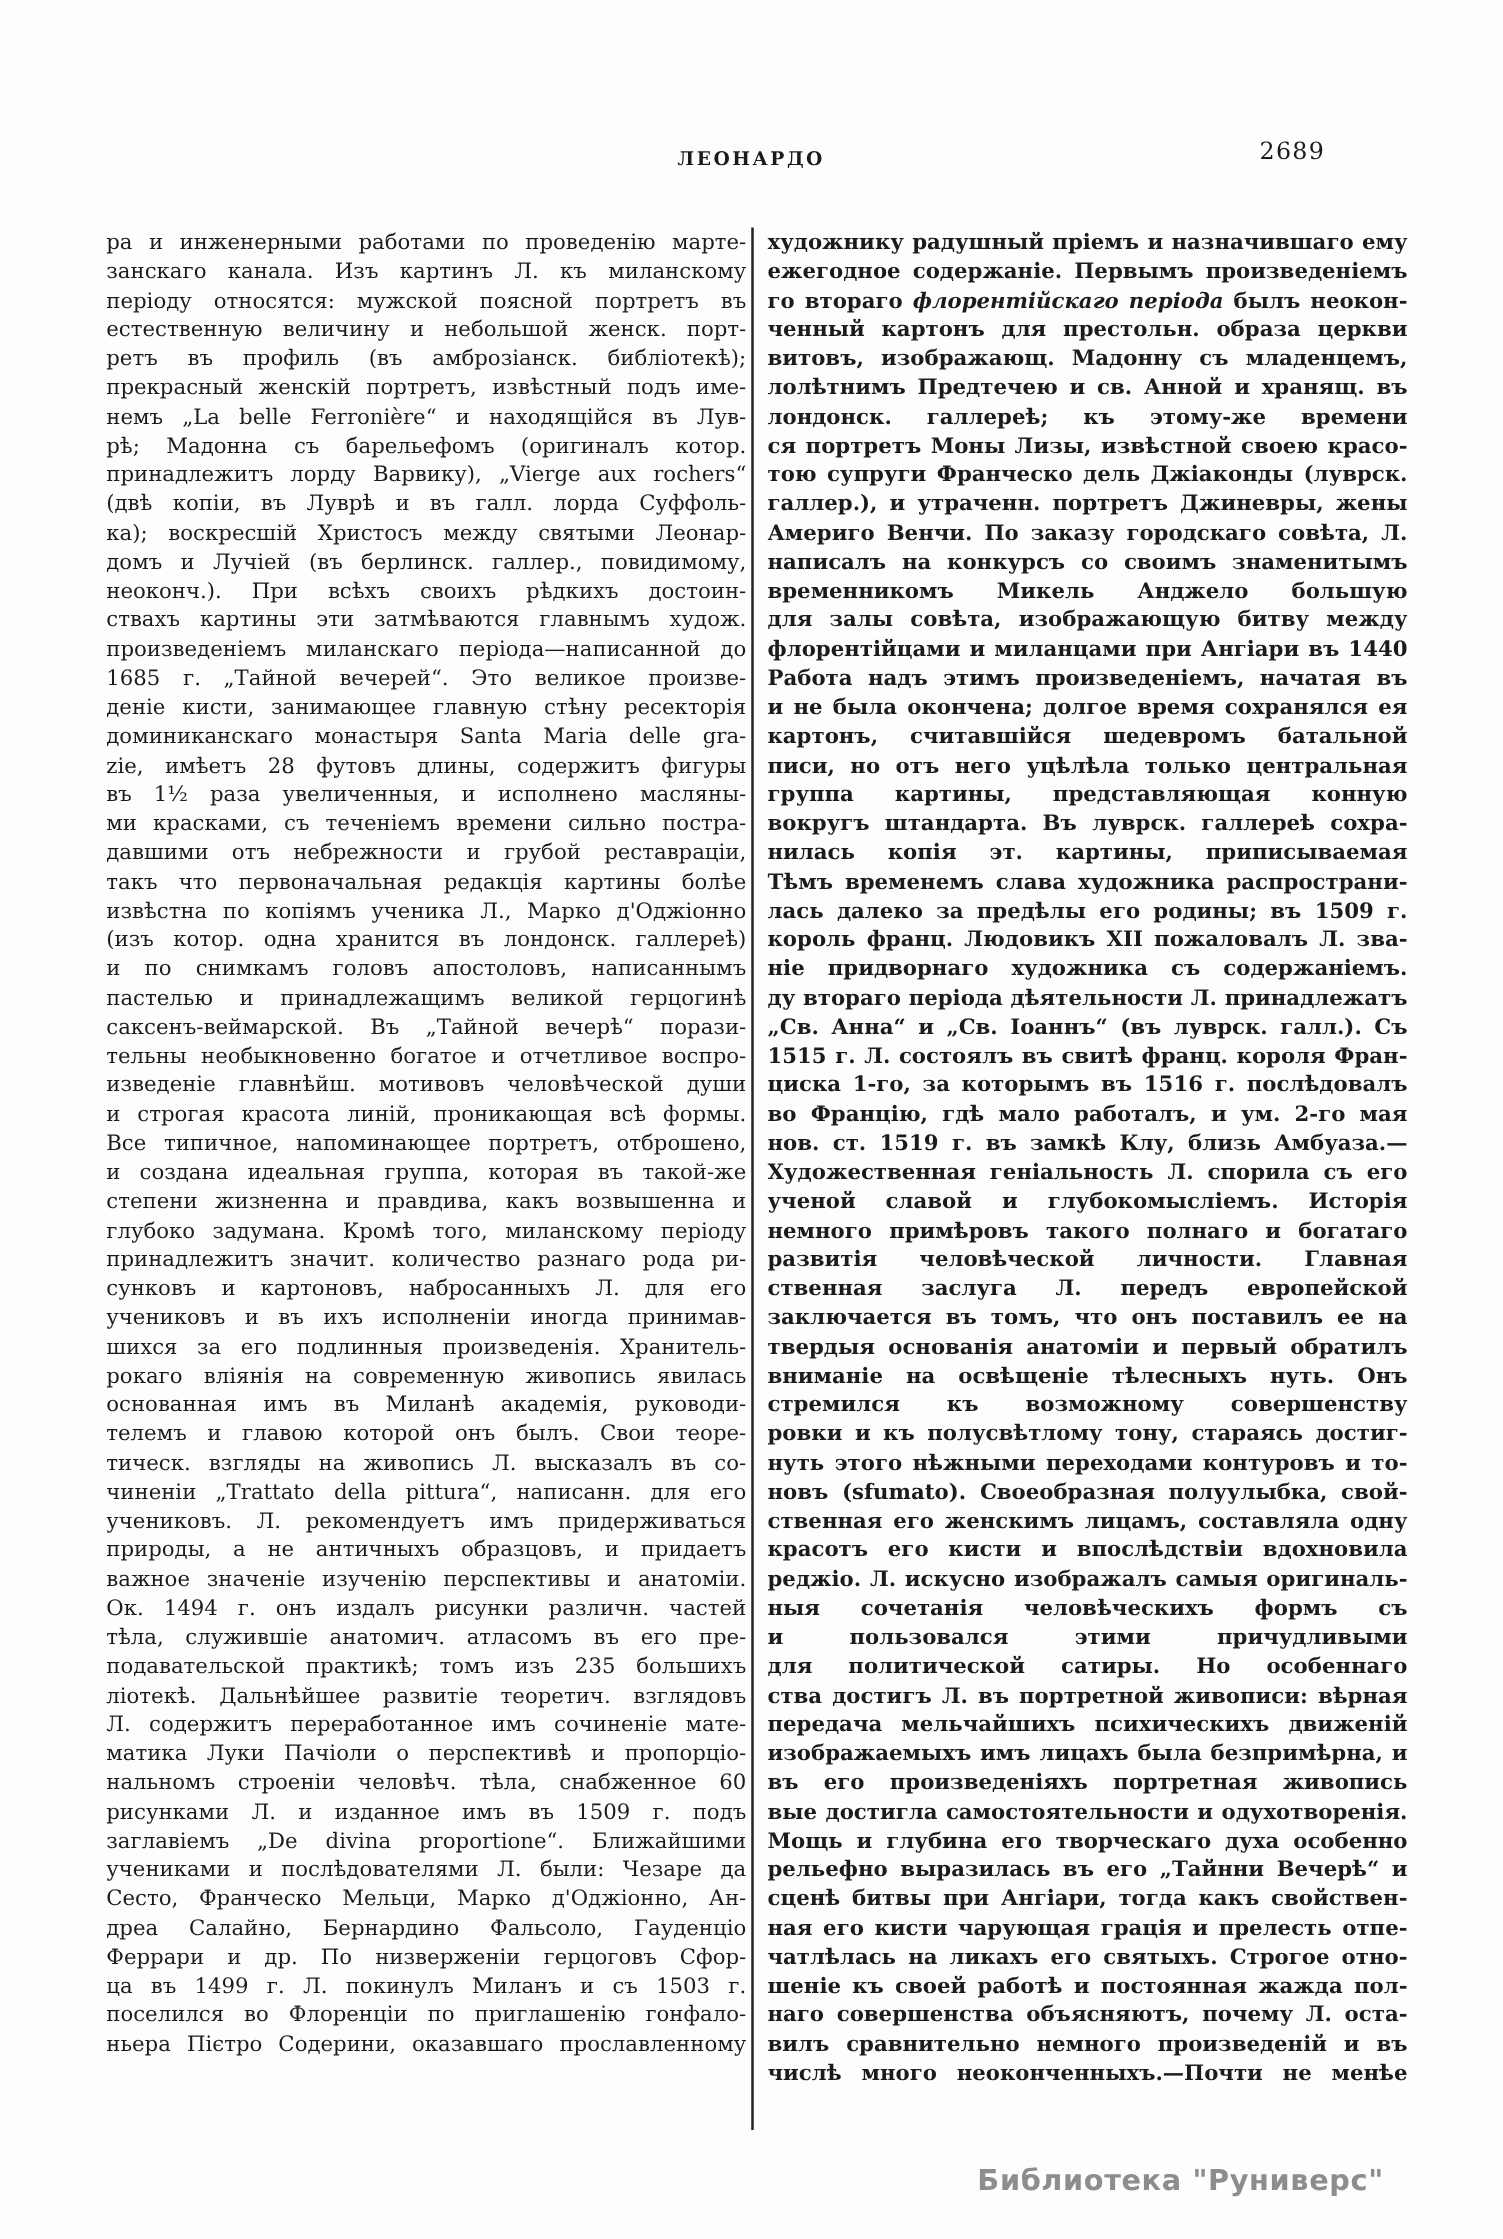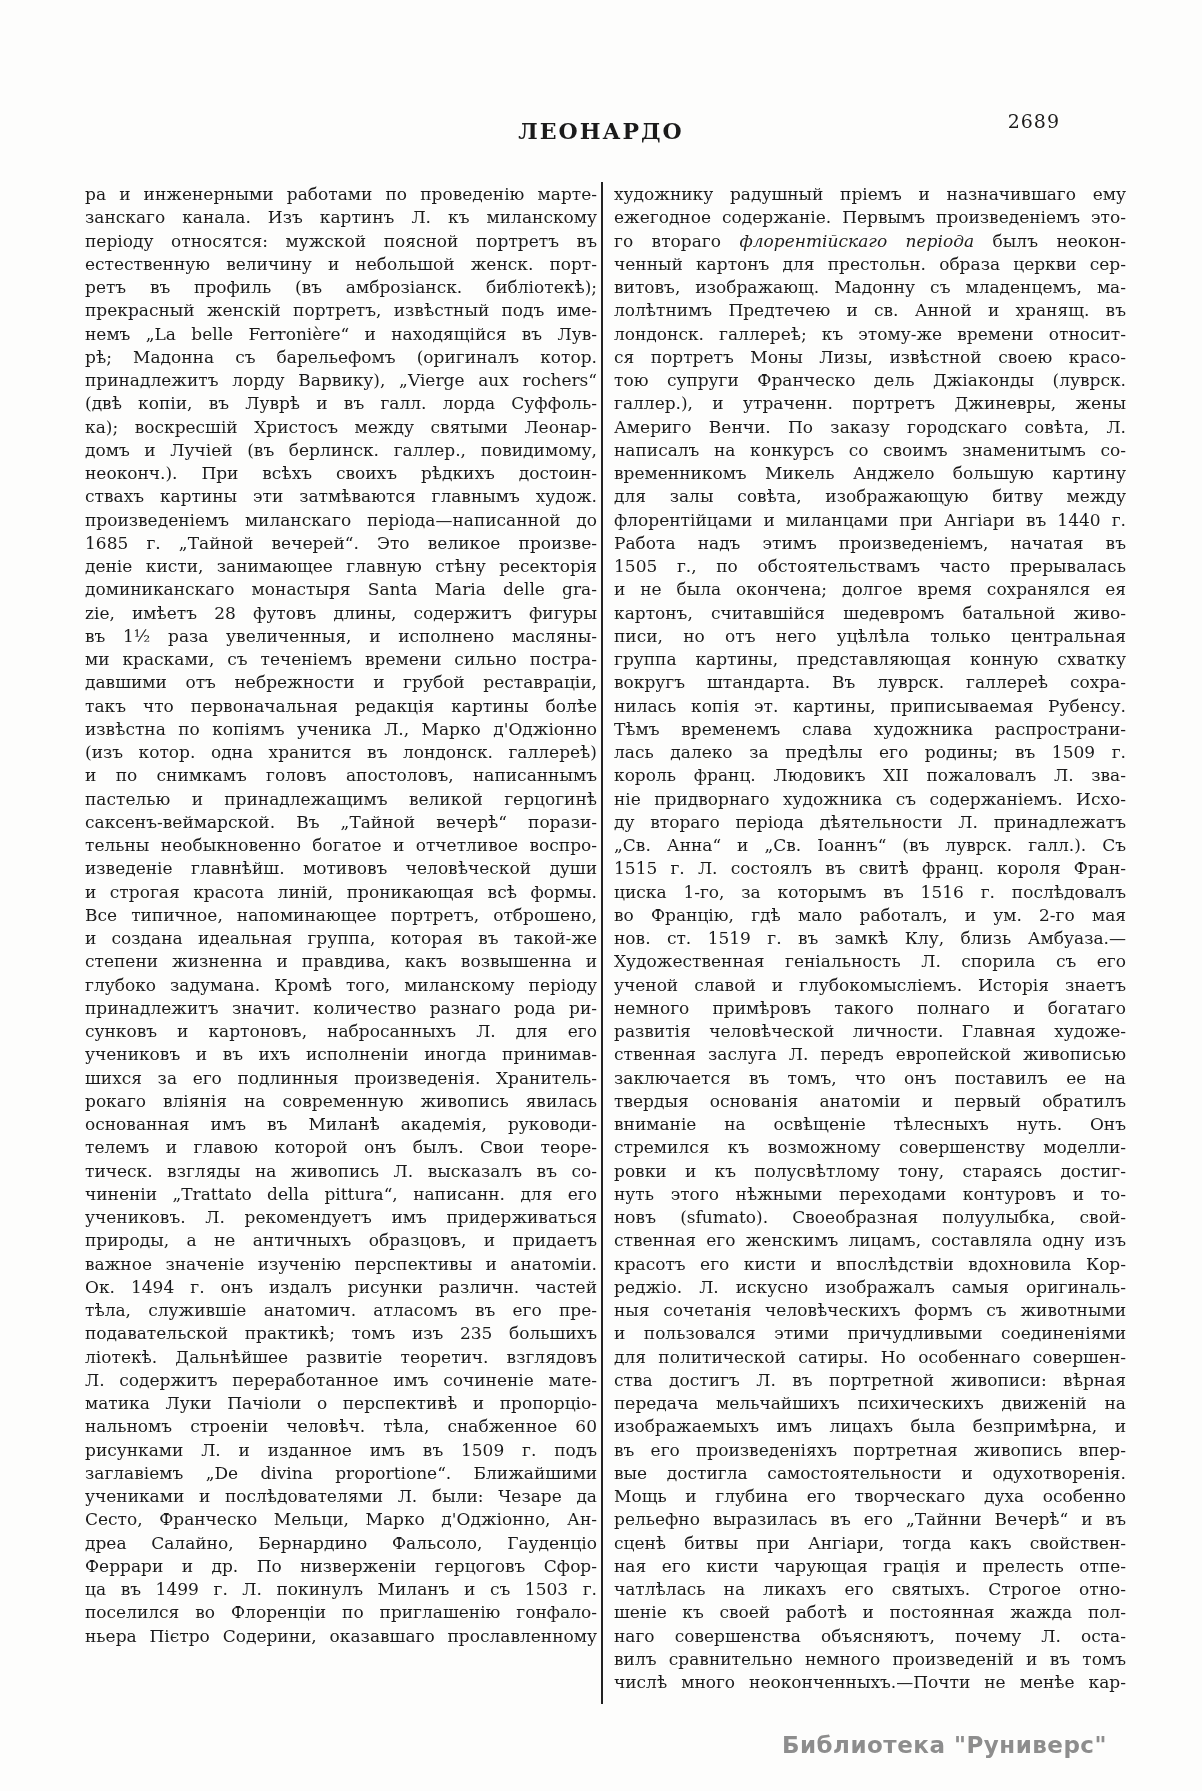--- a/index.html
+++ b/index.html
@@ -11,38 +11,38 @@
     font-family: "DejaVu Serif", serif;
     color: #1b1b1b;
     overflow: hidden;
   }
   .running-head-title {
     position: absolute;
     top: 118px;
     left: 0;
     width: 1202px;
     text-align: center;
-    font-size: 22px;
+    font-size: 15px;
     letter-spacing: 2px;
     font-weight: 600;
   }
   .running-head-page {
     position: absolute;
     top: 110px;
     right: 142px;
     font-size: 19px;
     letter-spacing: 1px;
   }
   .column {
     position: absolute;
     top: 183px;
     width: 512px;
   }
   .column-left { left: 85px; }
-  .column-right { left: 614px; }
+  .column-right { left: 614px; font-weight: bold; }
   .column-divider {
     position: absolute;
     top: 182px;
     left: 601px;
     width: 2px;
     height: 1522px;
     background: #222;
   }
   .text-line {
     height: 23.25px;
@@ -152,21 +152,20 @@
       <div class="text-line"><span>лондонск. галлереѣ; къ этому-же времени относит-</span></div>
       <div class="text-line"><span>ся портретъ Моны Лизы, извѣстной своею красо-</span></div>
       <div class="text-line"><span>тою супруги Франческо дель Джіаконды (луврск.</span></div>
       <div class="text-line"><span>галлер.), и утраченн. портретъ Джиневры, жены</span></div>
       <div class="text-line"><span>Америго Венчи. По заказу городскаго совѣта, Л.</span></div>
       <div class="text-line"><span>написалъ на конкурсъ со своимъ знаменитымъ со-</span></div>
       <div class="text-line"><span>временникомъ Микель Анджело большую картину</span></div>
       <div class="text-line"><span>для залы совѣта, изображающую битву между</span></div>
       <div class="text-line"><span>флорентійцами и миланцами при Ангіари въ 1440 г.</span></div>
       <div class="text-line"><span>Работа надъ этимъ произведеніемъ, начатая въ</span></div>
-      <div class="text-line"><span>1505 г., по обстоятельствамъ часто прерывалась</span></div>
       <div class="text-line"><span>и не была окончена; долгое время сохранялся ея</span></div>
       <div class="text-line"><span>картонъ, считавшійся шедевромъ батальной живо-</span></div>
       <div class="text-line"><span>писи, но отъ него уцѣлѣла только центральная</span></div>
       <div class="text-line"><span>группа картины, представляющая конную схватку</span></div>
       <div class="text-line"><span>вокругъ штандарта. Въ луврск. галлереѣ сохра-</span></div>
       <div class="text-line"><span>нилась копія эт. картины, приписываемая Рубенсу.</span></div>
       <div class="text-line"><span>Тѣмъ временемъ слава художника распространи-</span></div>
       <div class="text-line"><span>лась далеко за предѣлы его родины; въ 1509 г.</span></div>
       <div class="text-line"><span>король франц. Людовикъ XII пожаловалъ Л. зва-</span></div>
       <div class="text-line"><span>ніе придворнаго художника съ содержаніемъ. Исхо-</span></div>

